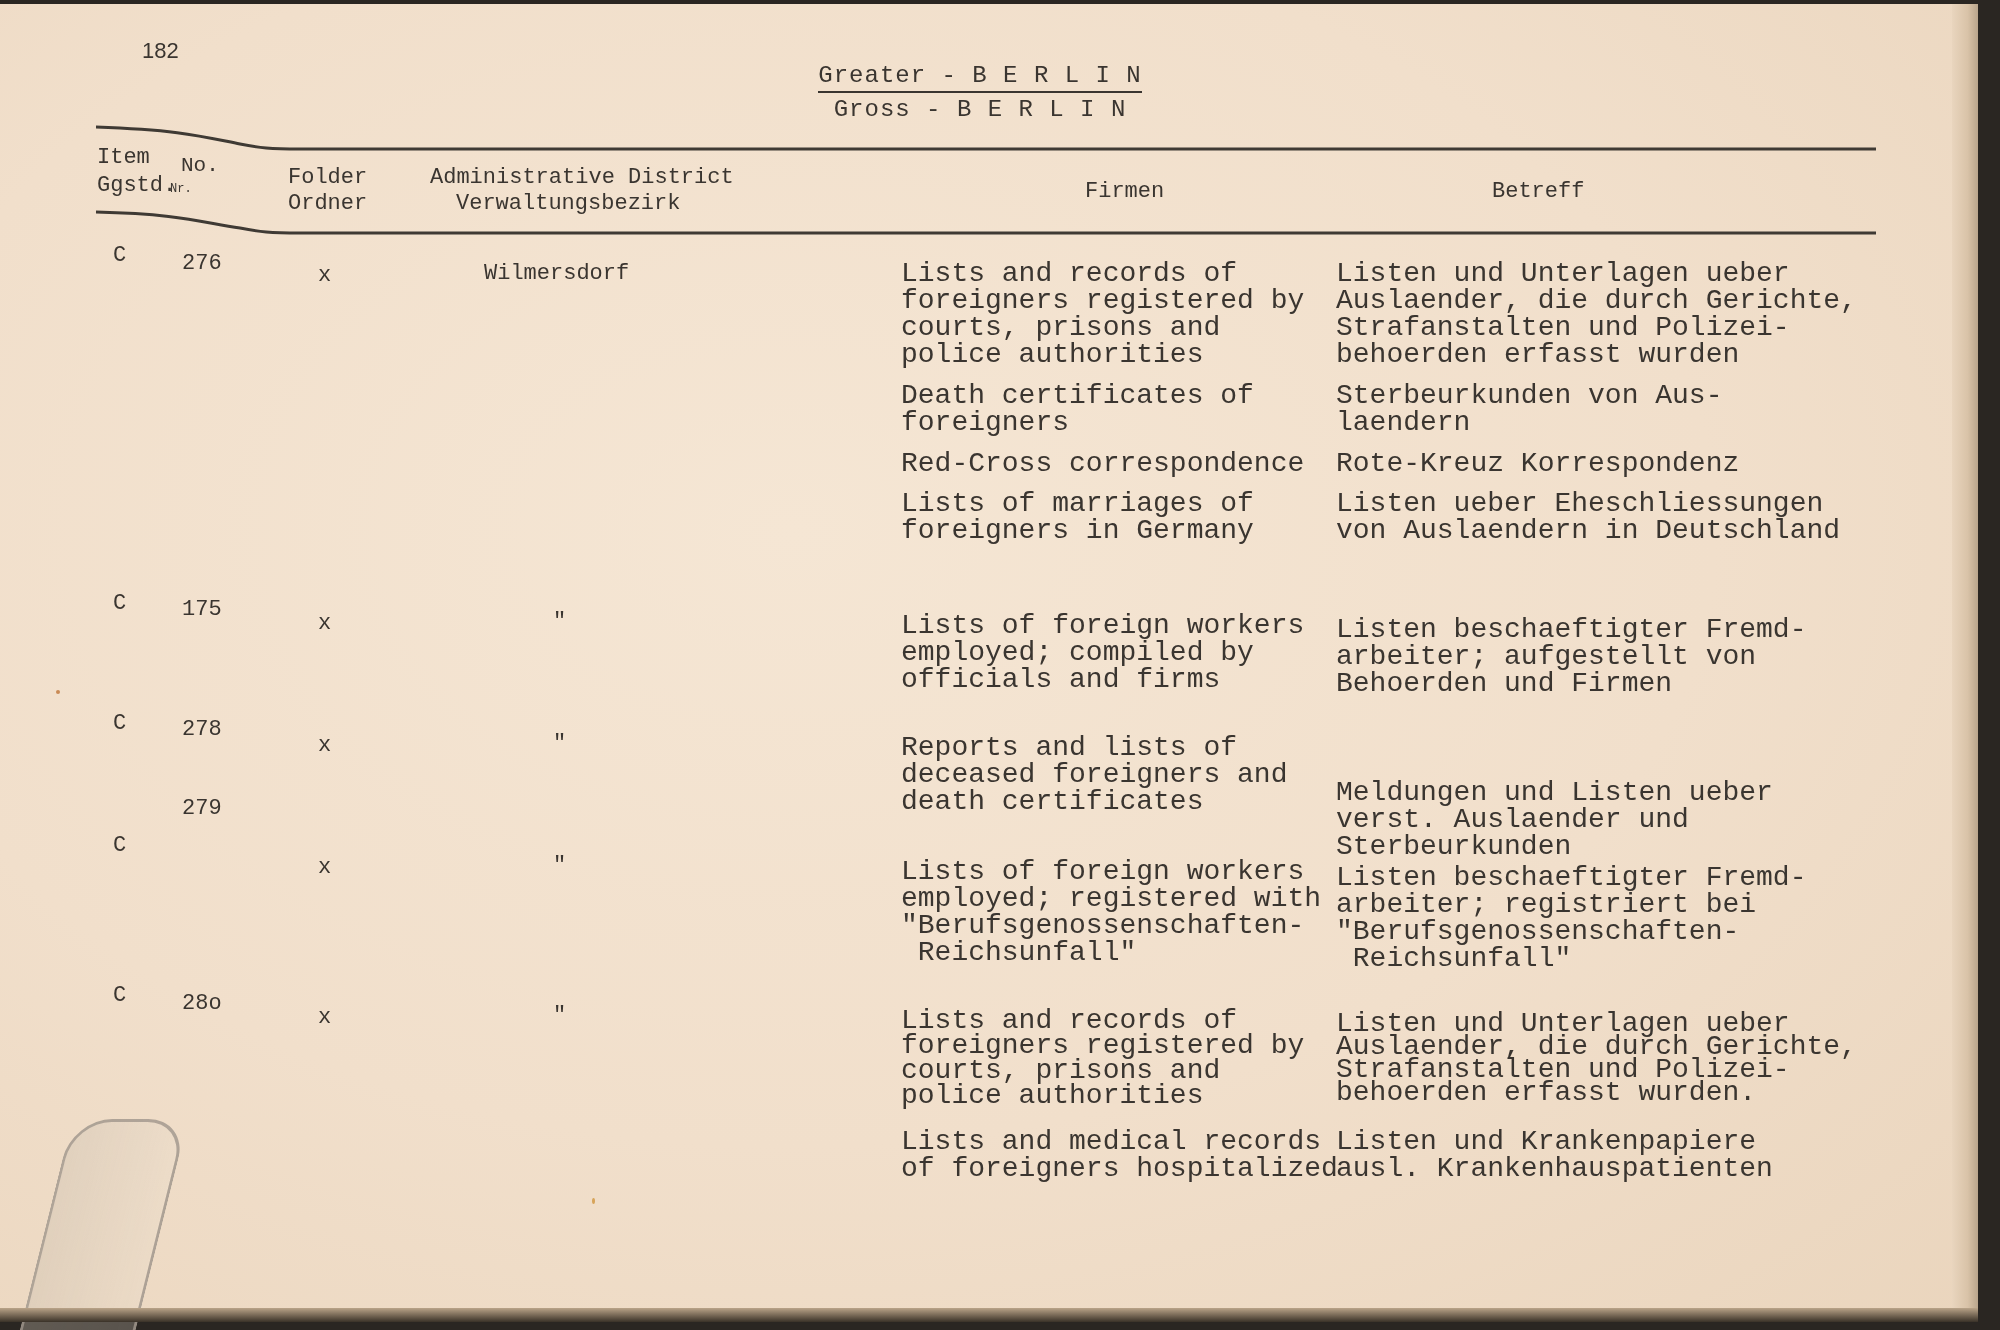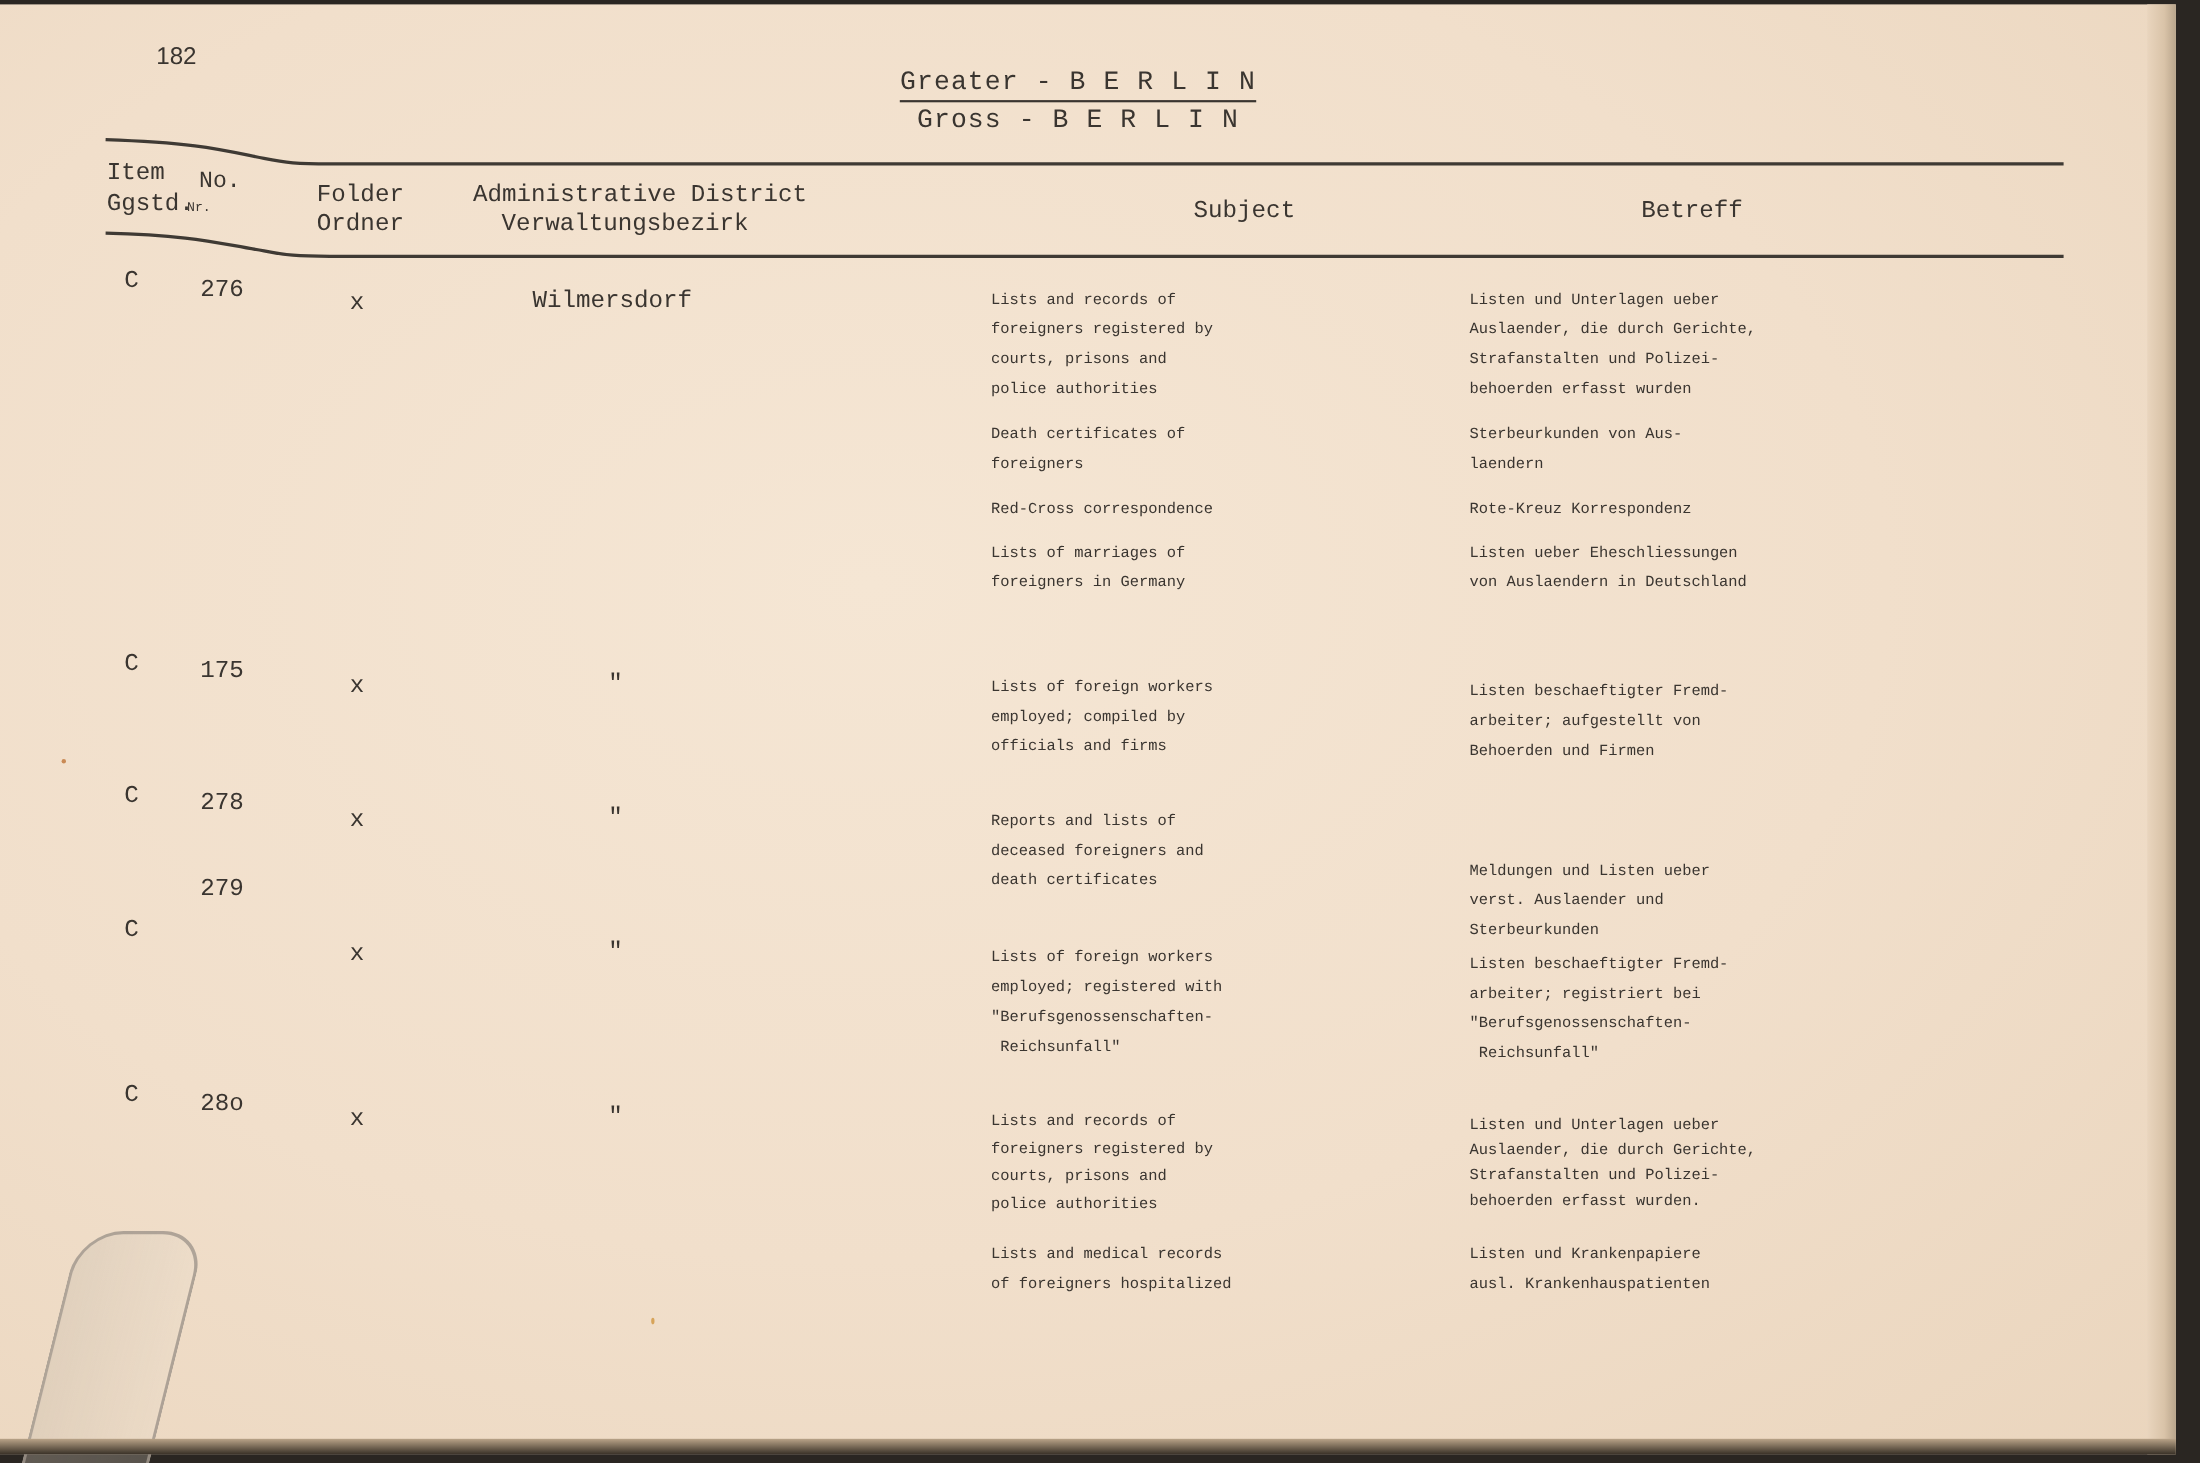--- a/index.html
+++ b/index.html
@@ -29,21 +29,21 @@
     position: absolute; left: 700px; width: 560px; text-align: center;
     font-size: 24px; letter-spacing: 1px; color: #3a3530;
   }
   .title-1 { top: 58px; }
   .title-1 span { border-bottom: 2px solid #3a3530; padding-bottom: 2px; }
   .title-2 { top: 92px; }
   svg.rules { position: absolute; left: 0; top: 0; }
   .hdr, .cell { position: absolute; font-size: 22px; line-height: 27px; white-space: pre; }
   .hdr { color: #3a3530; }
   .cell { color: #3a3530; }
-  .desc { position: absolute; font-size: 14px; line-height: 27px; white-space: pre; }
+  .desc { position: absolute; font-size: 28px; line-height: 27px; white-space: pre; }
   .clip {
     position: absolute; left: 18px; top: 1115px; width: 110px; height: 215px;
     border: 3px solid rgba(160,150,140,0.8); border-bottom: none;
     border-radius: 40px 40px 0 0;
     background: linear-gradient(to right, rgba(200,190,175,0.35), rgba(230,220,205,0.25));
     transform: skewX(-14deg); transform-origin: bottom left;
   }
   .speck { position: absolute; width: 4px; height: 4px; border-radius: 50%; background: #c98a55; }
 </style>
 </head>
@@ -63,21 +63,21 @@
   </svg>
 
   <div class="hdr" style="left:97px;top:140px;">Item</div>
   <div class="hdr" style="left:97px;top:168px;">Ggstd.</div>
   <div class="hdr" style="left:181px;top:148px;font-size:21px;">No.</div>
   <div class="hdr" style="left:170px;top:172px;font-size:12px;">Nr.</div>
   <div class="hdr" style="left:288px;top:160px;">Folder</div>
   <div class="hdr" style="left:288px;top:186px;">Ordner</div>
   <div class="hdr" style="left:430px;top:160px;">Administrative District</div>
   <div class="hdr" style="left:456px;top:186px;">Verwaltungsbezirk</div>
-  <div class="hdr" style="left:1085px;top:174px;">Subject</div>
+  <div class="hdr" style="left:1085px;top:174px;">Firmen</div>
   <div class="hdr" style="left:1492px;top:174px;">Betreff</div>
 
   <div>
     <div class="cell" style="left:113px;top:238px;">C</div>
     <div class="cell" style="left:182px;top:246px;">276</div>
     <div class="cell" style="left:318px;top:258px;">x</div>
     <div class="cell" style="left:484px;top:256px;">Wilmersdorf</div>
     <div class="desc" style="left:901px;top:256px;">Lists and records of
 foreigners registered by
 courts, prisons and

